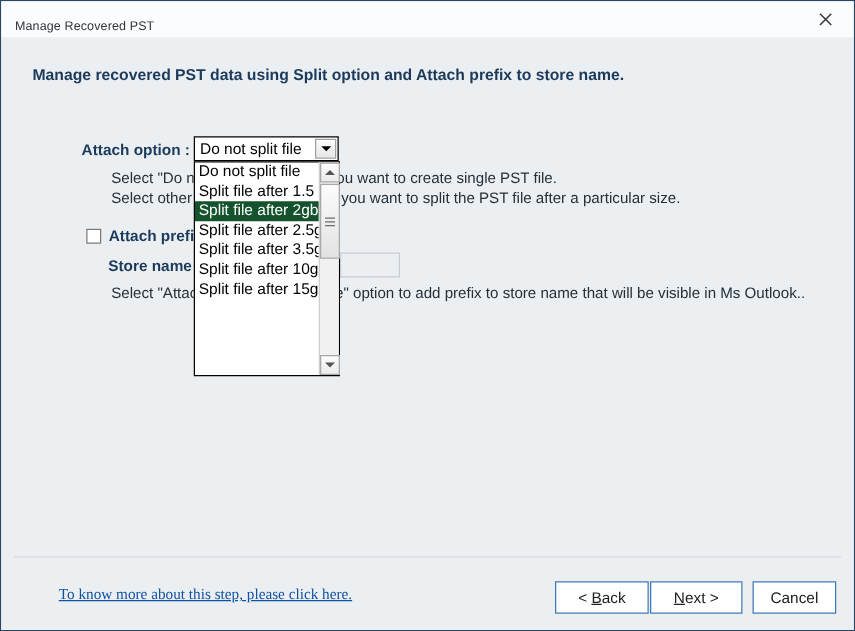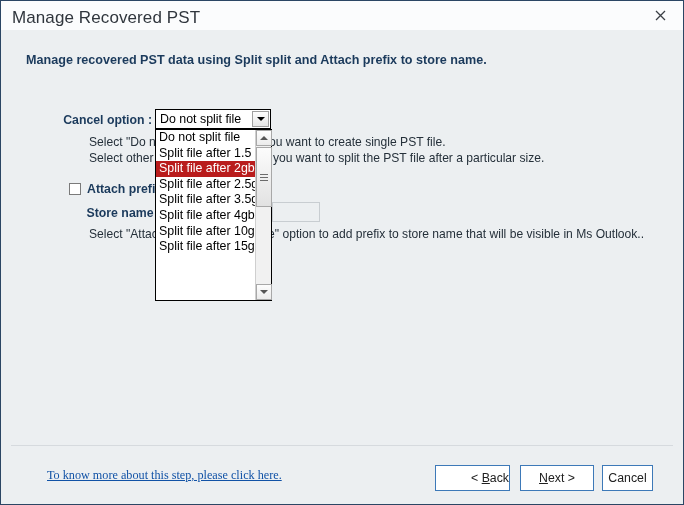--- a/index.html
+++ b/index.html
@@ -30,22 +30,22 @@
     position: absolute;
     left: 0; top: 0;
     right: 0;
     height: 29px;
     background: #fbfcfd;
     box-sizing: border-box;
   }
   .title-text {
     position: absolute;
     left: 11px;
-    top: 7px;
-    font-size: 17px;
+    top: 15px;
+    font-size: 10px;
     color: #30363d;
     letter-spacing: .1px;
     white-space: nowrap;
   }
   .close-btn {
     position: absolute;
     right: 0;
     top: 0;
     width: 45px;
     height: 29px;
@@ -205,21 +205,21 @@
   .opt {
     height: 15.6px;
     line-height: 15.6px;
     padding-left: 3px;
     font-size: 12.4px;
     color: #000000;
     white-space: nowrap;
     cursor: default;
   }
   .opt.sel {
-    background: #b91c1c;
+    background: #14532d;
     color: #ffffff;
   }
 
   
   .sb {
     position: absolute;
     right: 0;
     top: 0;
     width: 16px;
     height: 100%;
@@ -302,46 +302,46 @@
     background: #ffffff;
     border: 1px solid #3d79b8;
     font-size: 12.3px;
     color: #202020;
     display: flex;
     align-items: center;
     justify-content: center;
     cursor: default;
     font-family: "Liberation Sans", sans-serif;
   }
-  .btn-back  { left: 434px; width: 75px; justify-content: flex-end; }
+  .btn-back  { left: 443px; width: 75px; }
   .btn-next  { left: 519px; width: 74px; }
-  .btn-cancel{ left: 601px; width: 51px; }
+  .btn-cancel{ left: 601px; width: 67px; }
   .btn u { text-decoration: underline; }
 </style>
 </head>
 <body>
 
 <div class="window">
 
   <div class="titlebar">
     <div class="title-text">Manage Recovered PST</div>
     <div class="close-btn">
       <span>
         <svg width="13" height="13" viewBox="0 0 13 13">
           <path d="M2 2 L11 11 M11 2 L2 11" stroke="#3a3f45" stroke-width="1.3" fill="none"></path>
         </svg>
       </span>
     </div>
   </div>
 
   <div class="content">
 
-    <div class="heading">Manage recovered PST data using Split split and Attach prefix to store name.</div>
-
-    <div class="lbl-split">Cancel option :</div>
+    <div class="heading">Manage recovered PST data using Split option and Attach prefix to store name.</div>
+
+    <div class="lbl-split">Attach option :</div>
 
     <div class="combo">
       <div class="combo-text">Do not split file</div>
       <div class="combo-arrow-box">
         <span class="tri-down"></span>
       </div>
     </div>
 
     <div class="desc desc-1">Select "Do not split file" option if you want to create single PST file.</div>
     <div class="desc desc-2">Select other PST file size option if you want to split the PST file after a particular size.</div>
@@ -356,21 +356,20 @@
 
     <div class="desc desc-3">Select "Attach prefix to store name" option to add prefix to store name that will be visible in Ms Outlook..</div>
 
     <div class="popup">
       <div class="popup-list">
         <div class="opt">Do not split file</div>
         <div class="opt">Split file after 1.5 gb</div>
         <div class="opt sel">Split file after 2gb</div>
         <div class="opt">Split file after 2.5gb</div>
         <div class="opt">Split file after 3.5gb</div>
-        <div class="opt">Split file after 4gb</div>
         <div class="opt">Split file after 10gb</div>
         <div class="opt">Split file after 15gb</div>
       </div>
       <div class="sb">
         <div class="sb-btn sb-up">
           <span class="sb-tri-up"></span>
         </div>
         <div class="sb-thumb">
           <span class="grip">
               <i></i>

